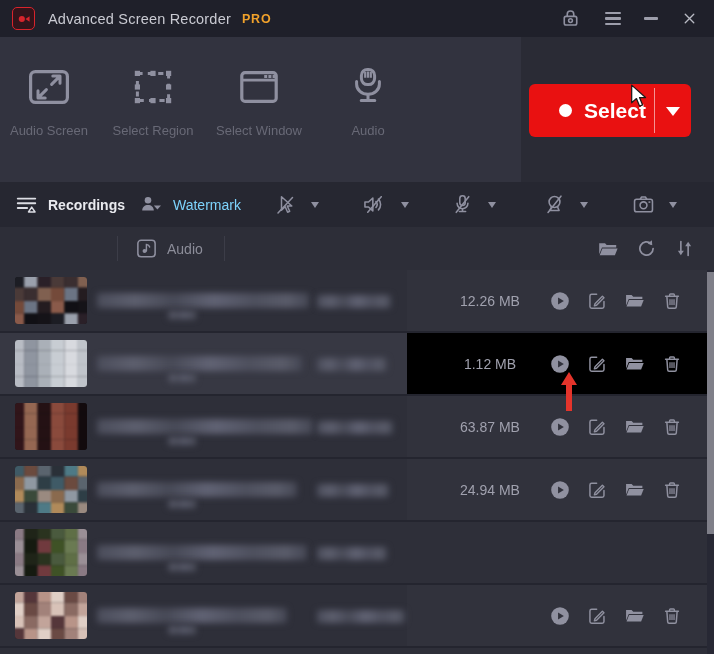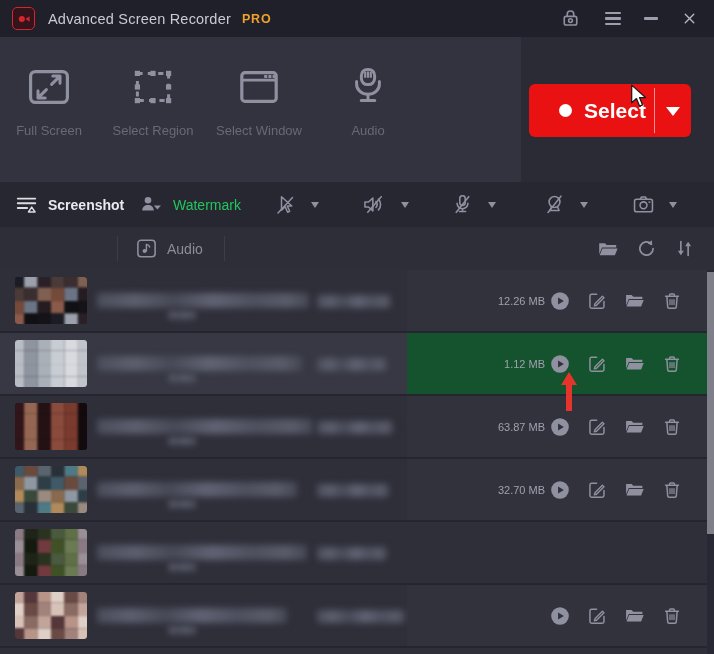--- a/index.html
+++ b/index.html
@@ -33,48 +33,48 @@
   .reclbl{color:#fff;font-size:21px;font-weight:bold;margin-left:12px;font-family:"Liberation Sans",sans-serif}
   .recdiv{position:absolute;right:36px;top:4px;bottom:4px;width:1px;background:rgba(255,255,255,.55)}
   .reccaret{position:absolute;right:11px;top:23px;width:0;height:0;
     border:7px solid transparent;border-top:9px solid #fff;border-bottom:none}
   .cursor{position:absolute;left:629px;top:47px}
   
   .navrow{position:absolute;left:0;top:182px;width:714px;height:45px;background:#262731;
     border-bottom:1px solid #1e1f28}
   .navitem{position:absolute;top:0;height:45px;display:flex;align-items:center;gap:9px;cursor:pointer}
   .navlbl-on{color:#e9eaef;font-size:14px;font-weight:bold}
-  .navlbl-off{color:#22c55e;font-size:14px}
+  .navlbl-off{color:#7dd3fc;font-size:14px}
   .caret{width:0;height:0;border:4.5px solid transparent;border-top:6px solid #8f90a0;
     border-bottom:none;margin-top:1px}
   
   .subtabs{position:absolute;left:0;top:227px;width:714px;height:43px;background:#2d2e38;
     border-bottom:2px solid #232430}
   .subtab{position:absolute;top:0;height:43px;display:flex;align-items:center;gap:9px;cursor:pointer}
   .subtab .on{color:#eef0f4;font-size:14px;font-weight:bold}
   .subtab .off{color:#8c8d99;font-size:14px}
   .vdiv{position:absolute;top:9px;height:25px;width:1px;background:#3c3d48}
   .listactions{position:absolute;right:18px;top:0;height:43px;display:flex;align-items:center;gap:15px}
   
   .list{position:absolute;left:0;top:270px;width:714px;height:384px;background:#2e2f39}
   .row{position:relative;height:61px;border-bottom:2px solid #24252f;background:#2e2f39}
   .row.active{background:#373843}
   .rightcol{position:absolute;left:407px;right:7px;top:0;bottom:0;background:#31323c;
     display:flex;align-items:center}
-  .row.active .rightcol{background:#14532d}
+  .row.active .rightcol{background:#000000}
   .thumbwrap{position:absolute;left:15px;top:7px;width:72px;height:47px;border-radius:3px;
     overflow:hidden;background:#15161c;cursor:pointer}
   .thumb{width:100%;height:100%;display:grid;grid-template-columns:repeat(6,1fr);
     grid-template-rows:repeat(4,1fr);transform:scale(1.12);filter:blur(1px)}
   .bar{position:absolute;border-radius:2px;filter:blur(3px);
     background:linear-gradient(90deg,#4b4d5b,#5d5f6e 18%,#474956 36%,#616374 55%,#4e505e 74%,#5a5c6a 90%,#454754)}
   .bar.name{left:97px;top:23px;height:15px}
   .bar.blob{left:168px;top:41px;height:8px;width:28px}
   .bar.date{left:317px;top:25px;height:13px}
-  .size{padding-left:28px;width:110px;text-align:right;color:#a0a1ae;font-size:11px}
+  .size{padding-left:28px;width:110px;text-align:center;color:#a0a1ae;font-size:14px}
   .rowbtns{margin-left:auto;padding-right:24px;display:flex;align-items:center;gap:15px}
   .rowbtn{background:none;border:none;padding:0;cursor:pointer;color:#9091a0}
   
   .scrolltrack{position:absolute;right:0;top:270px;width:7px;height:384px;background:#272834}
   .scrollthumb{position:absolute;right:0;top:272px;width:7px;height:262px;background:#7f7f89}
   
   .redarrow{position:absolute;left:558px;top:372px}
 </style>
 </head>
 <body>
@@ -246,21 +246,21 @@
       </svg>
   </div>
 </div>
 
 <div class="toolbar">
   <div class="toolpanel">
     <div class="tool" style="left:49px">
       <svg class="ic" width="48" height="48">
           <use href="#i-fullscreen"></use>
         </svg>
-      <span class="lbl">Full Screen</span>
+      <span class="lbl">Audio Screen</span>
     </div>
     <div class="tool" style="left:153px">
       <svg class="ic" width="48" height="48">
           <use href="#i-region"></use>
         </svg>
       <span class="lbl">Select Region</span>
     </div>
     <div class="tool" style="left:259px">
       <svg class="ic" width="48" height="48">
           <use href="#i-window"></use>
@@ -283,21 +283,21 @@
   <svg class="cursor" width="19" height="25" viewBox="0 0 16 22">
       <use href="#i-cursor"></use>
     </svg>
 </div>
 
 <div class="navrow">
   <div class="navitem" style="left:14px">
     <svg class="ic" width="25" height="25" style="color:#dcdde4">
         <use href="#i-list"></use>
       </svg>
-    <span class="navlbl-on">Screenshot</span>
+    <span class="navlbl-on">Recordings</span>
   </div>
   <div class="navitem" style="left:138px">
     <svg class="ic" width="26" height="24" viewBox="0 0 26 24">
         <use href="#i-stamp"></use>
       </svg>
     <span class="navlbl-off">Watermark</span>
   </div>
   <div class="navitem" style="left:272px;gap:13px">
     <svg class="ic" width="26" height="24" viewBox="0 0 26 24">
         <use href="#i-autoclick"></use>
@@ -526,21 +526,21 @@
           <div style="background: rgb(18, 10, 13);"></div>
         </div>
       </div>
     <div class="bar name" style="width:216px"></div>
     <div class="bar blob"></div>
     <div class="bar date" style="width:76px"></div>
   </div>
 
   <div class="row">
     <div class="rightcol">
-      <span class="size">32.70 MB</span>
+      <span class="size">24.94 MB</span>
       <div class="rowbtns">
         <button class="rowbtn">
             <svg width="22" height="22">
               <use href="#i-play"></use>
             </svg>
           </button>
         <button class="rowbtn">
             <svg width="22" height="22">
               <use href="#i-edit"></use>
             </svg>

